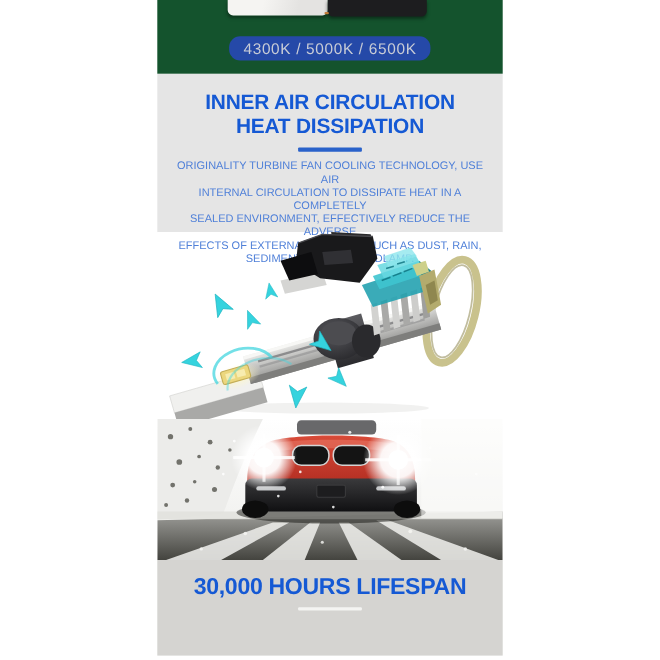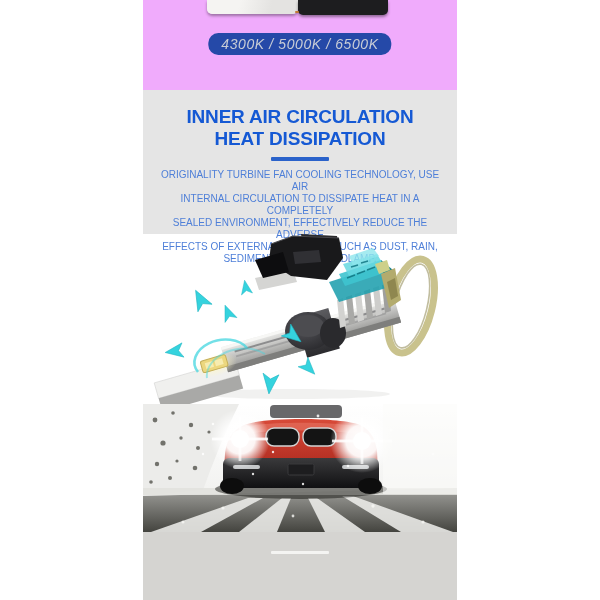--- a/index.html
+++ b/index.html
@@ -1,19 +1,19 @@
 <!DOCTYPE html>
 <html><head>
 <meta charset="utf-8">
 <style>
   html,body{margin:0;padding:0;width:600px;height:600px;background:#ffffff;overflow:hidden;
     font-family:"Liberation Sans", sans-serif;}
   .column{width:314px;margin:0 auto;position:relative;}
   
-  .top-strip{height:90px;background:#f0abfc;position:relative;font-style:italic;}
+  .top-strip{height:67px;background:#14532d;position:relative;}
   .box{position:absolute;top:0;height:14px;}
   .box-white{left:64px;width:91px;background:linear-gradient(105deg,#f5f4f2 35%,#e4e3e1 70%);
     border-radius:0 0 5px 5px;box-shadow:0 2px 3px rgba(0,0,0,.35);}
   .box-black{left:155px;width:90px;height:15px;background:#1d1d1f;border-radius:0 0 5px 5px;
     box-shadow:0 2px 3px rgba(0,0,0,.4);}
   .box-accent{position:absolute;left:152px;top:11px;width:4px;height:2px;background:#c07a36;border-radius:1px;}
   .temp-badge{position:absolute;top:33px;left:50%;transform:translateX(-50%);
     background:#2549a8;color:#c8ccd6;font-size:14px;letter-spacing:.6px;
     height:22px;line-height:22px;padding:0 13px;border-radius:10px;white-space:nowrap;}
   
@@ -275,16 +275,17 @@
         <circle cx="205" cy="62" r="1.3"></circle>
           <circle cx="160" cy="80" r="1.2"></circle>
           <circle cx="60" cy="50" r="1.2"></circle>
         <circle cx="300" cy="8" r="1.2"></circle>
       </g>
       <rect x="240" y="0" width="74" height="90" fill="#fbfbfa" opacity=".55"></rect>
     </svg>
   </div>
 
   <div class="section-lifespan">
+    <h2>30,000 HOURS LIFESPAN</h2>
     <div class="rule-white"></div>
   </div>
 
 </div>
 
 </body></html>

